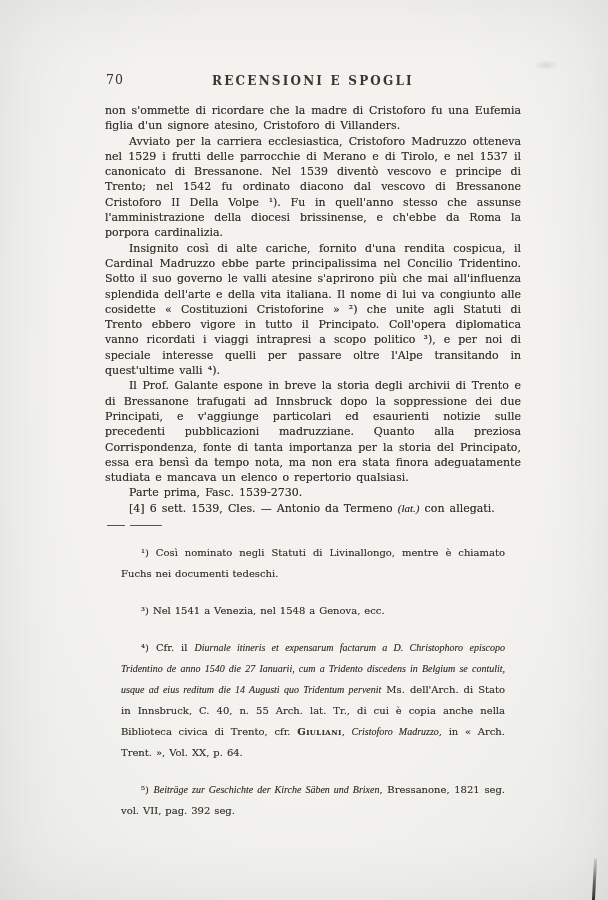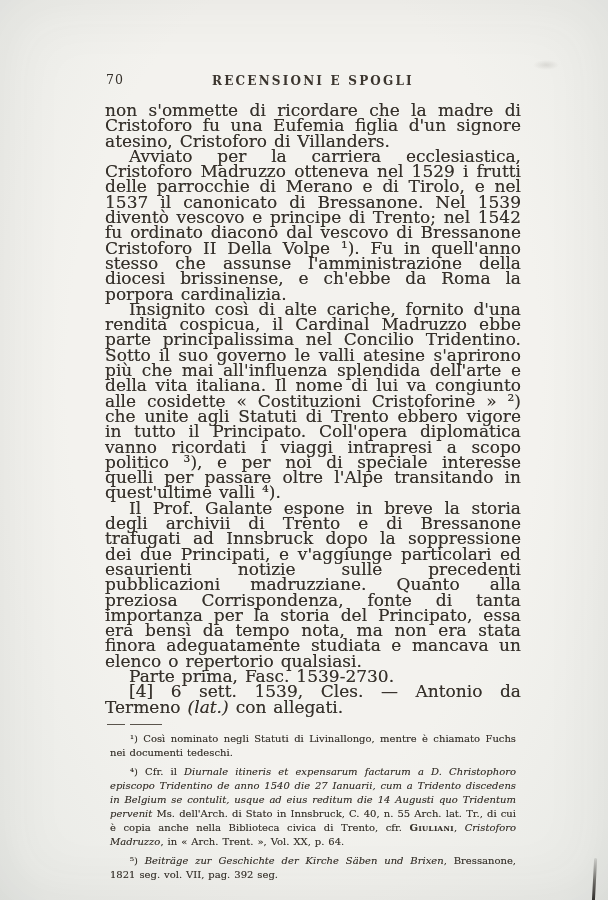--- a/index.html
+++ b/index.html
@@ -39,42 +39,42 @@
   .runhead {
     position: absolute; left: 0; right: 0; top: 2px;
     text-align: center;
     font-size: 12px;
     font-weight: bold;
     letter-spacing: 2.2px;
     color: #3b352e;
   }
   .bodytext p {
     margin: 0;
-    font-size: 17px;
+    font-size: 11px;
     line-height: 15.3px;
     text-align: justify;
     text-indent: 24px;
     word-spacing: 1.6px;
     text-shadow: 0 0 0.5px rgba(45,40,33,0.55);
   }
   .bodytext p.no-indent { text-indent: 0; }
-  .i  { font-style: italic; }
+  .i  { font-style: italic; font-family: Liberation Serif, serif; }
   .sc { font-variant: small-caps; letter-spacing: 0.4px; font-weight: bold; }
   .fnsep {
     margin: 9px 0 7px 2px;
     height: 1px;
     display: flex; gap: 5px;
   }
   .fnsep span { display: block; height: 1px; background: #5a544c; }
   .fnsep .seg1 { width: 18px; }
   .fnsep .seg2 { width: 32px; }
   .footnotes p {
-    margin: 5px;
+    margin: 16px;
     font-size: 10px;
-    line-height: 14px;
+    line-height: 21px;
     text-align: justify;
     text-indent: 20px;
     word-spacing: 0.8px;
     color: #3a352e;
     text-shadow: 0 0 0.4px rgba(45,40,33,0.5);
   }
   .artifact-line {
     position: absolute;
     left: 593px; top: 858px;
     width: 2.5px; height: 44px;
@@ -111,19 +111,20 @@
       <p><span>[4] 6 sett. 1539, Cles. — Antonio da Termeno </span><span class="i">(lat.)</span><span> con allegati.</span></p>
     </div>
 
   <div class="fnsep">
     <span class="seg1"></span>
     <span class="seg2"></span>
   </div>
 
   <div class="footnotes">
       <p><span>¹) Così nominato negli Statuti di Livinallongo, mentre è chiamato Fuchs nei documenti tedeschi.</span></p>
+      <p><span>³) Nel 1541 a Venezia, nel 1548 a Genova, ecc.</span></p>
       <p><span>⁴) Cfr. il </span><span class="i">Diurnale itineris et expensarum factarum a D. Christophoro episcopo Tridentino de anno 1540 die 27 Ianuarii, cum a Tridento discedens in Belgium se contulit, usque ad eius reditum die 14 Augusti quo Tridentum pervenit</span><span> Ms. dell'Arch. di Stato in Innsbruck, C. 40, n. 55 Arch. lat. Tr., di cui è copia anche nella Biblioteca civica di Trento, cfr. </span><span class="sc">Giuliani</span><span>, </span><span class="i">Cristoforo Madruzzo</span><span>, in « Arch. Trent. », Vol. XX, p. 64.</span></p>
       <p><span>⁵) </span><span class="i">Beiträge zur Geschichte der Kirche Säben und Brixen</span><span>, Bressanone, 1821 seg. vol. VII, pag. 392 seg.</span></p>
     </div>
 
 </div>
 
 <div class="artifact-line"></div>
 
 </body></html>

